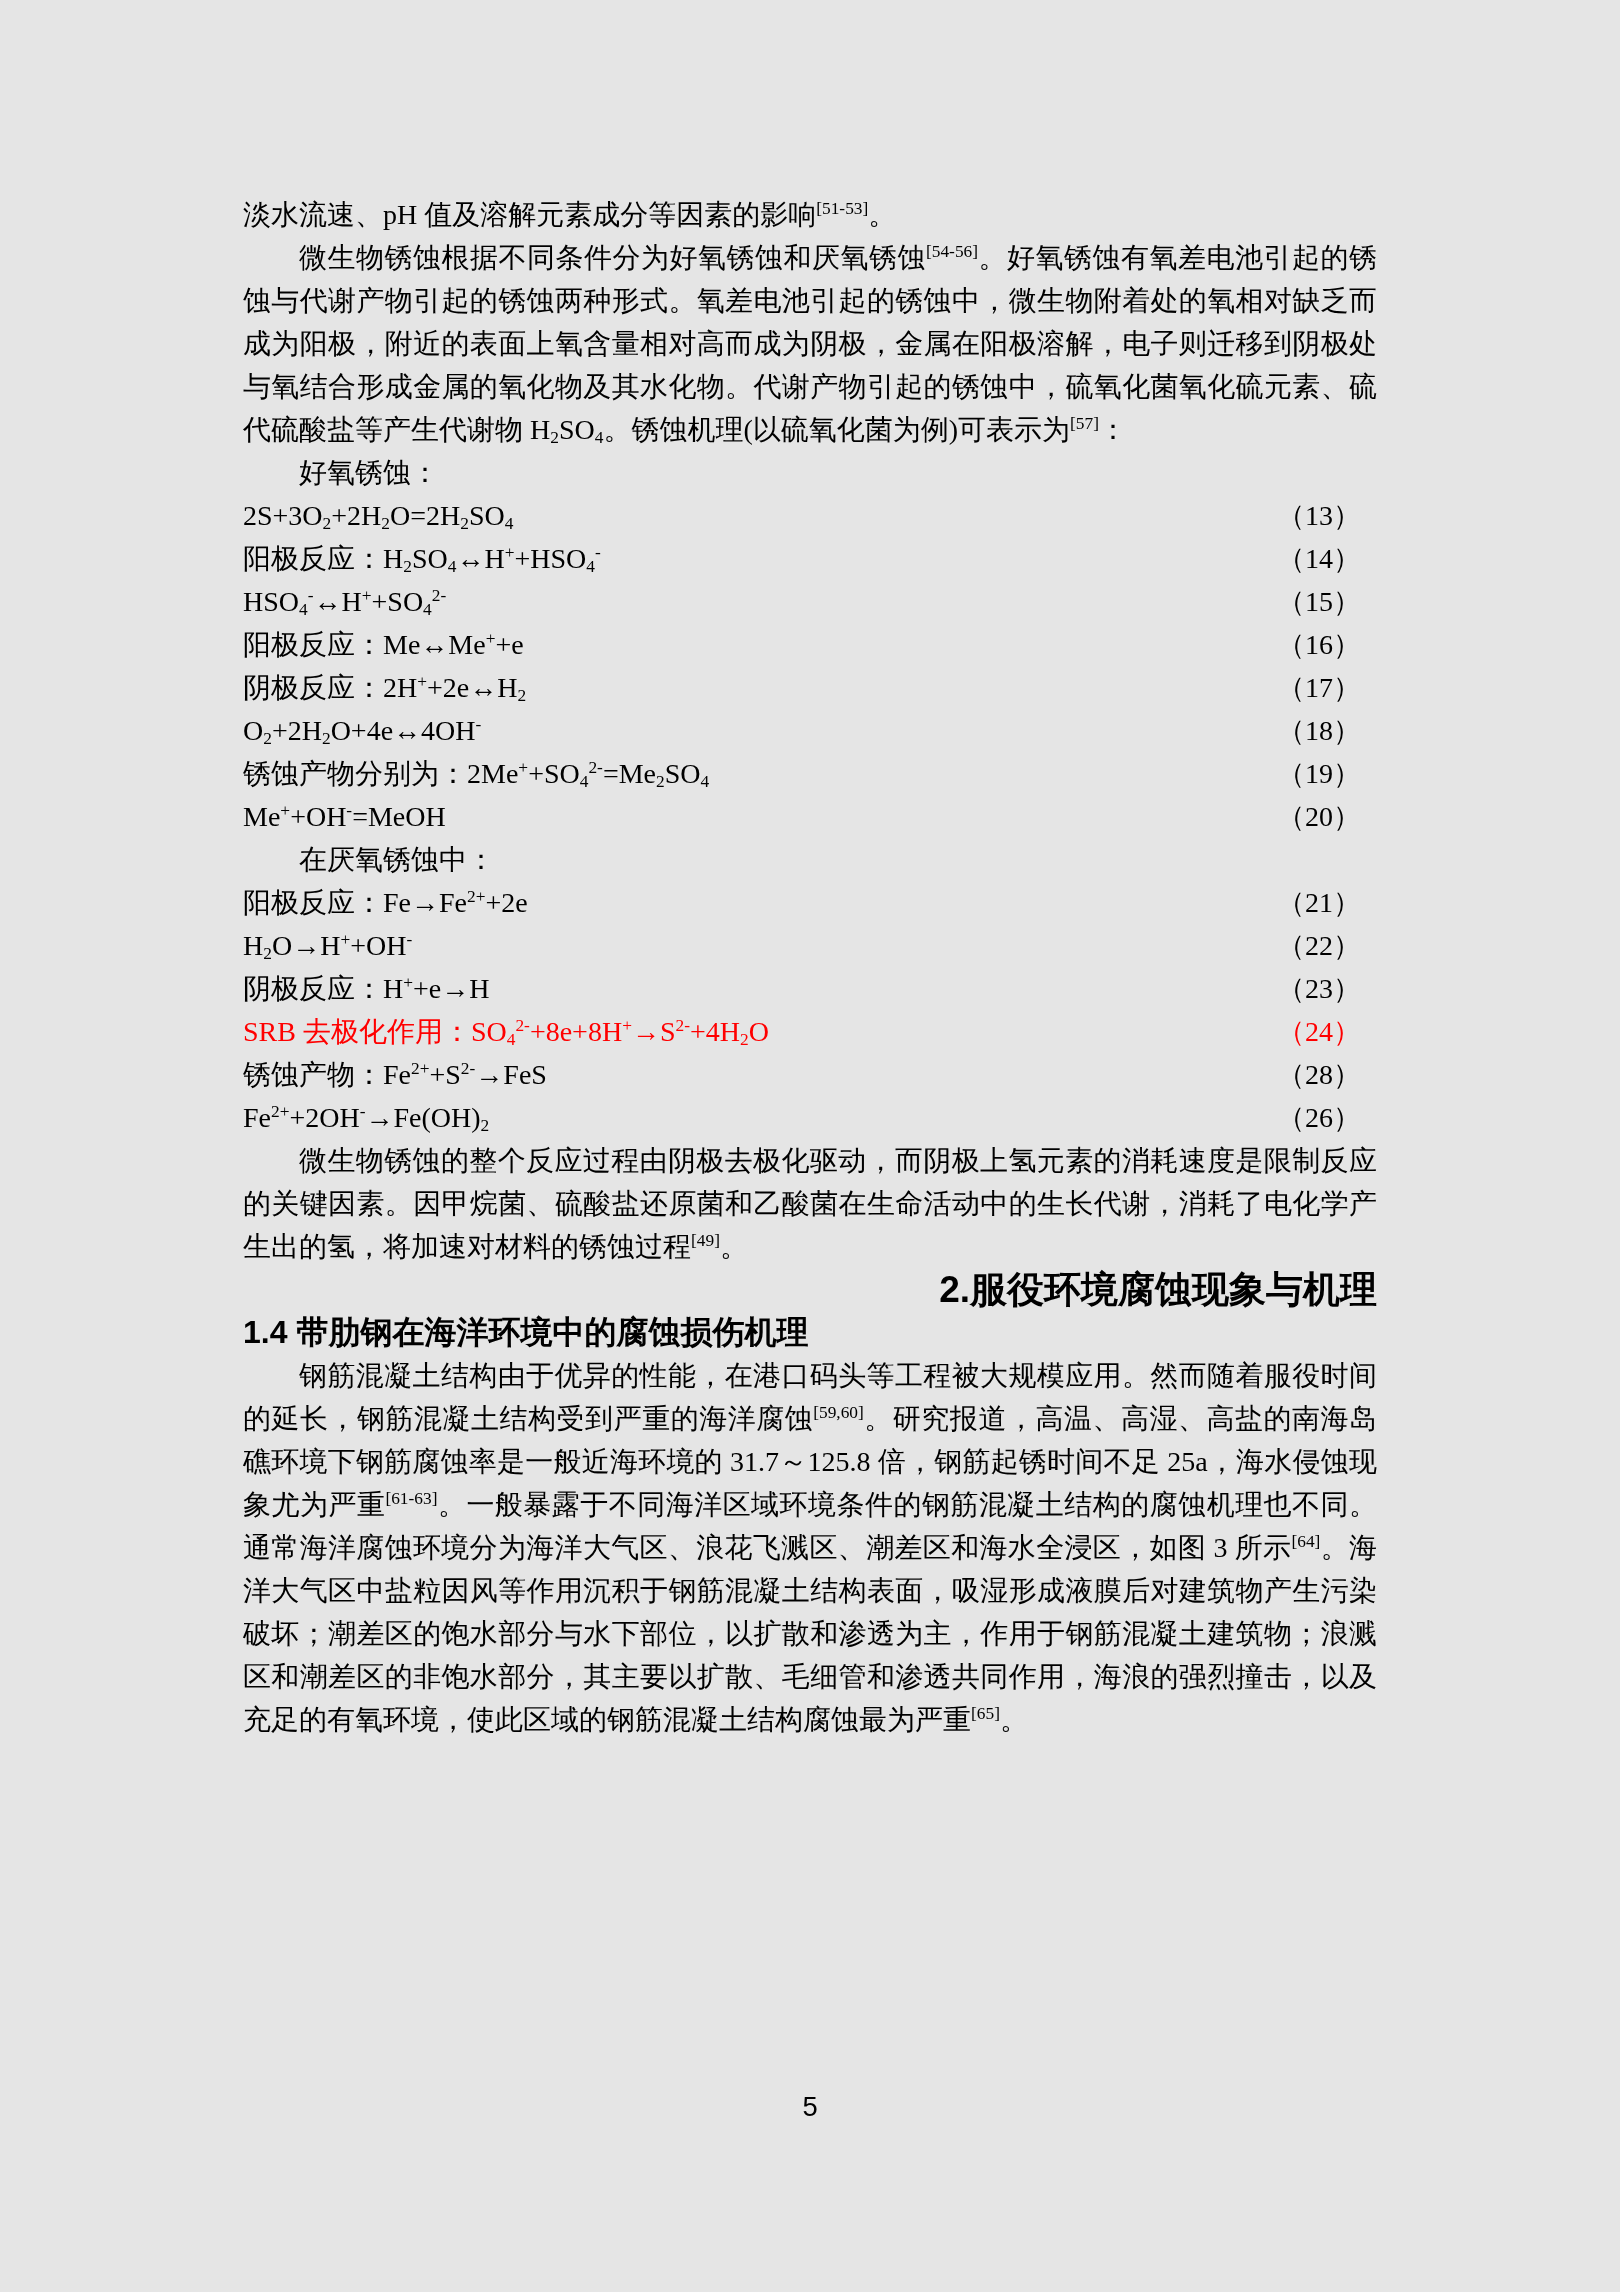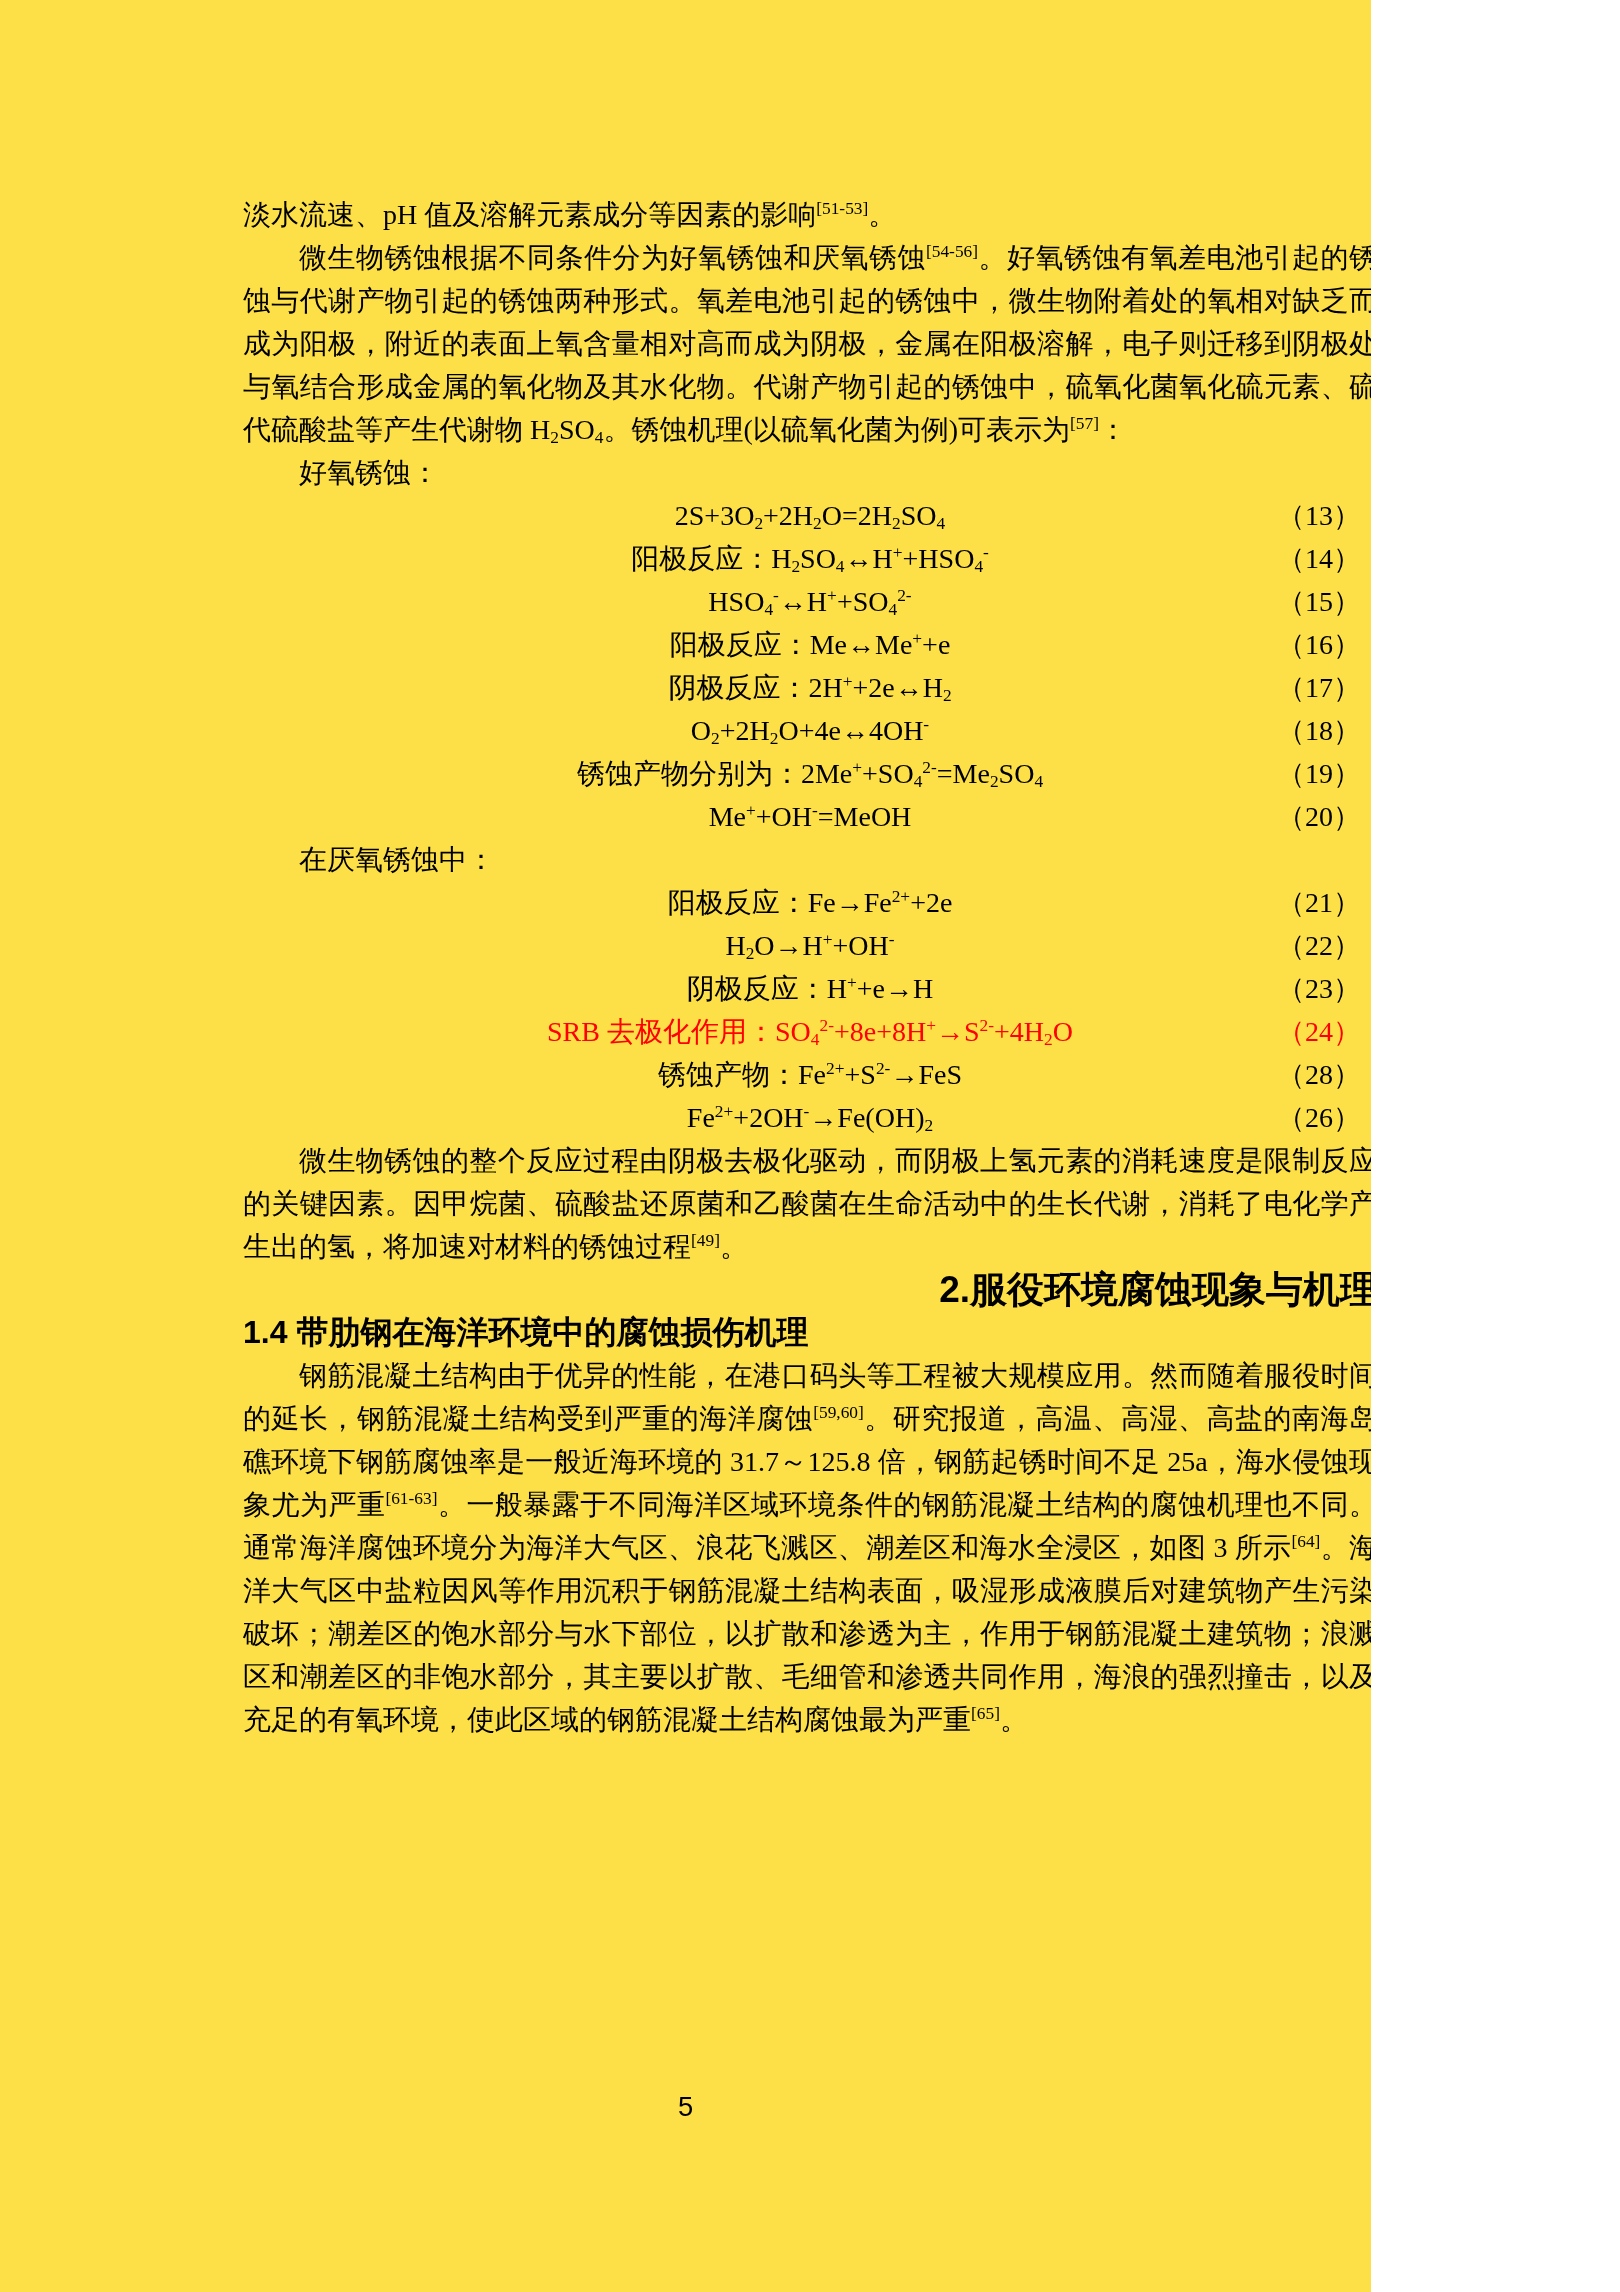--- a/index.html
+++ b/index.html
@@ -1,38 +1,38 @@
 <!DOCTYPE html>
 <html><head>
 <meta charset="utf-8">
 <style>
   html,body{margin:0;padding:0;background:#ffffff;}
   .page{
     position:relative;
-    width:1371px;height:2293px;
-    background:#fde047;
+    width:1620px;height:2293px;
+    background:#e5e5e5;
     color:#000000;
     font-family:"Liberation Serif","DejaVu Serif",serif;
     overflow:hidden;
   }
   .content{
     position:absolute;
     left:243px;top:193px;width:1134px;
     font-size:28px;
     line-height:43px;
     text-align:justify;
     text-justify:inter-ideograph;
   }
   p.body{margin:0;text-indent:2em;}
   p.body.no-indent{text-indent:0;}
   p.intro{margin:0;text-indent:2em;}
   sup,sub{font-size:0.62em;line-height:0;position:relative;vertical-align:baseline;}
   sup{top:-0.55em;}
   sub{top:0.22em;}
-  .eq-row{position:relative;text-align:center;text-indent:0;}
+  .eq-row{position:relative;text-align:left;text-indent:0;}
   .eq-row .eq-num{position:absolute;right:16px;top:0;}
   .eq-row.red{color:#ff0000;}
   h2.h1{
     margin:0;
     font-family:"Liberation Sans","DejaVu Sans",sans-serif;
     font-weight:bold;font-size:37px;line-height:43px;
     text-align:right;
   }
   h3.h2{
     margin:0;

